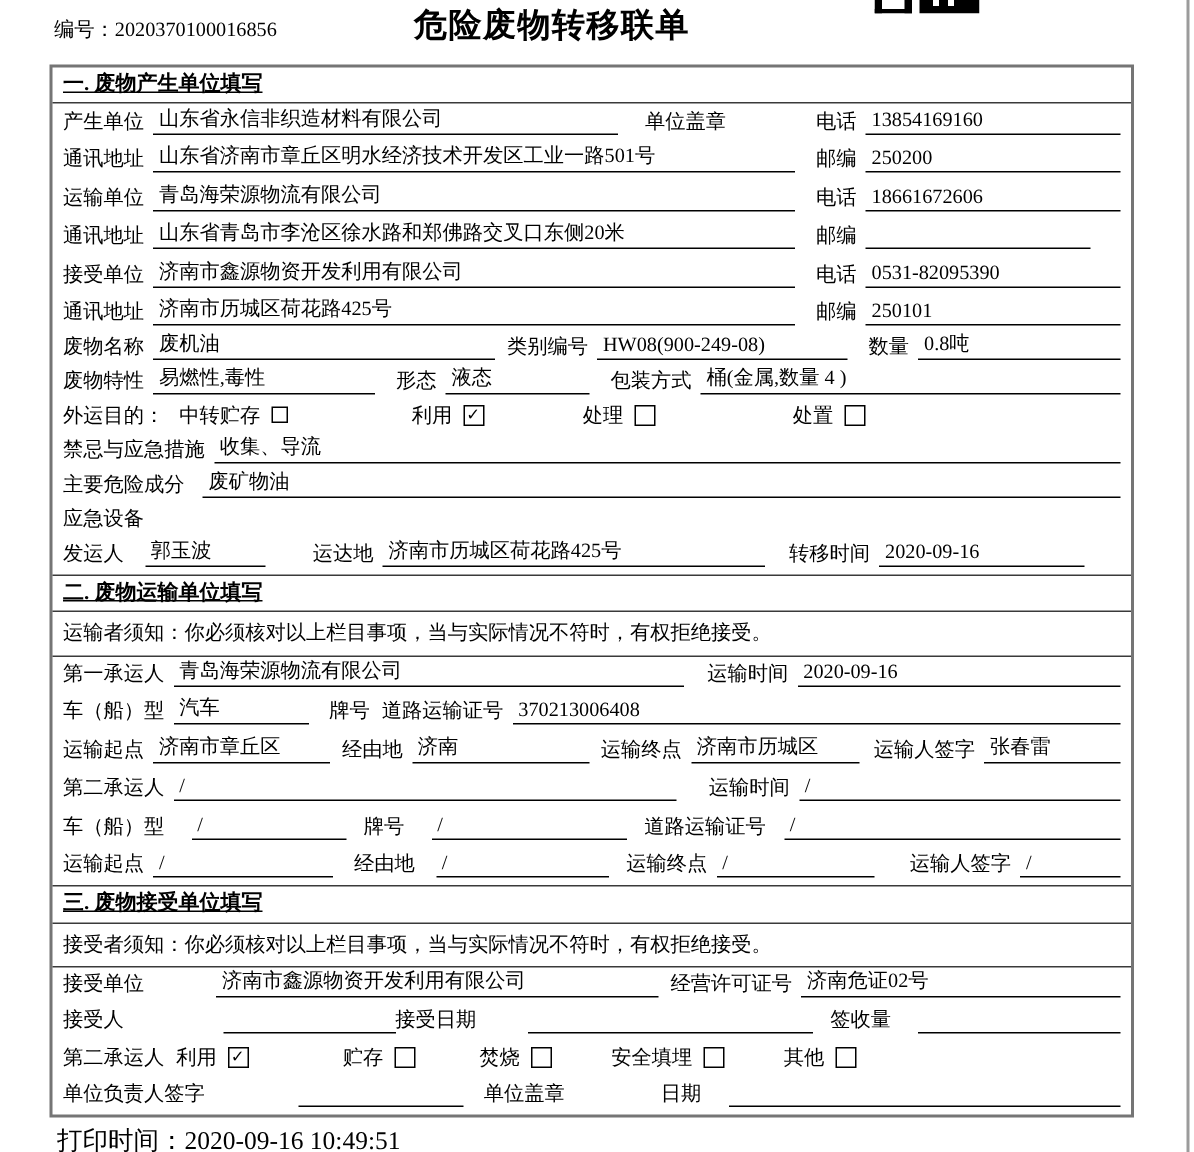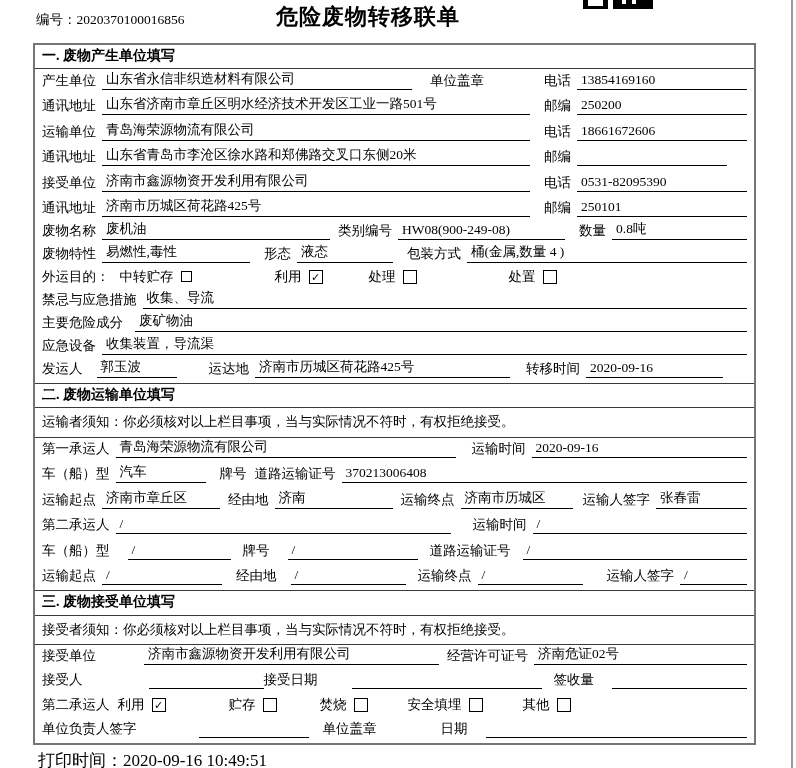--- a/index.html
+++ b/index.html
@@ -12,21 +12,21 @@
   
   .doc-header{position:relative;height:43px;}
   .serial{position:absolute;left:36px;top:11px;white-space:nowrap;}
   .doc-title{position:absolute;left:0;right:60px;top:2px;text-align:center;
     font-size:22px;font-weight:bold;letter-spacing:1px;}
   .qr-frag{position:absolute;left:583px;top:0;}
   
   .form-table{position:absolute;left:33px;top:43px;width:723px;height:702px;
     border:2px solid #757575;box-sizing:border-box;background:#fff;display:flex;flex-direction:column;}
   .section-title{font-weight:bold;font-size:14px;padding:1px 7px 2px 7px;
-    border-bottom:1.6px solid #3a3a3a;display:flex;align-items:center;height:21px;box-sizing:content-box;}
+    border-bottom:1.6px solid #3a3a3a;display:flex;align-items:center;height:21px;box-sizing:content-box;text-decoration:underline;}
   .bt{border-top:1.6px solid #3a3a3a;}
   .notice-row{display:flex;align-items:center;padding:0 7px;height:29px;border-bottom:1.4px solid #3a3a3a;}
   .row{display:flex;align-items:flex-end;padding:0 7px 5px 7px;box-sizing:border-box;}
   .h26{height:26px}.h23{height:23px}.h25{height:25px}
   .lbl{white-space:nowrap;flex:0 0 auto;}
   .u{border-bottom:1px solid #000;margin-left:6px;padding:0 4px 1px 4px;
      white-space:nowrap;flex:0 0 auto;box-sizing:border-box;min-height:15px;}
   .grow{flex:1 1 auto;min-width:0;}
   .push{margin-left:auto;}
   .cb{display:inline-block;width:12px;height:12px;border:1px solid #000;margin-left:7px;
@@ -124,21 +124,21 @@
   <div class="row h23">
     <span class="lbl">外运目的：</span>
     <span class="opt" style="margin-left:10px">
       <span>中转贮存</span>
       <span class="cb cb-sm"></span>
     </span>
     <span class="opt" style="margin-left:83px">
       <span>利用</span>
       <span class="cb">✓</span>
     </span>
-    <span class="opt" style="margin-left:46px">
+    <span class="opt" style="margin-left:66px">
       <span>处理</span>
       <span class="cb"></span>
     </span>
     <span class="opt" style="margin-left:92px">
       <span>处置</span>
       <span class="cb"></span>
     </span>
   </div>
 
   <div class="row h23">
@@ -146,21 +146,20 @@
     <span class="u grow">收集、导流</span>
   </div>
 
   <div class="row h23">
     <span class="lbl">主要危险成分</span>
     <span class="u grow" style="margin-left:12px">废矿物油</span>
   </div>
 
   <div class="row h23">
     <span class="lbl">应急设备</span>
-    <span class="u grow">收集装置，导流渠</span>
   </div>
 
   <div class="row h23">
     <span class="lbl">发运人</span>
     <span class="u" style="width:80px;margin-left:14px">郭玉波</span>
     <span class="lbl" style="margin-left:32px">运达地</span>
     <span class="u" style="width:255px">济南市历城区荷花路425号</span>
     <span class="lbl" style="margin-left:16px">转移时间</span>
     <span class="u grow" style="margin-right:24px">2020-09-16</span>
   </div>

